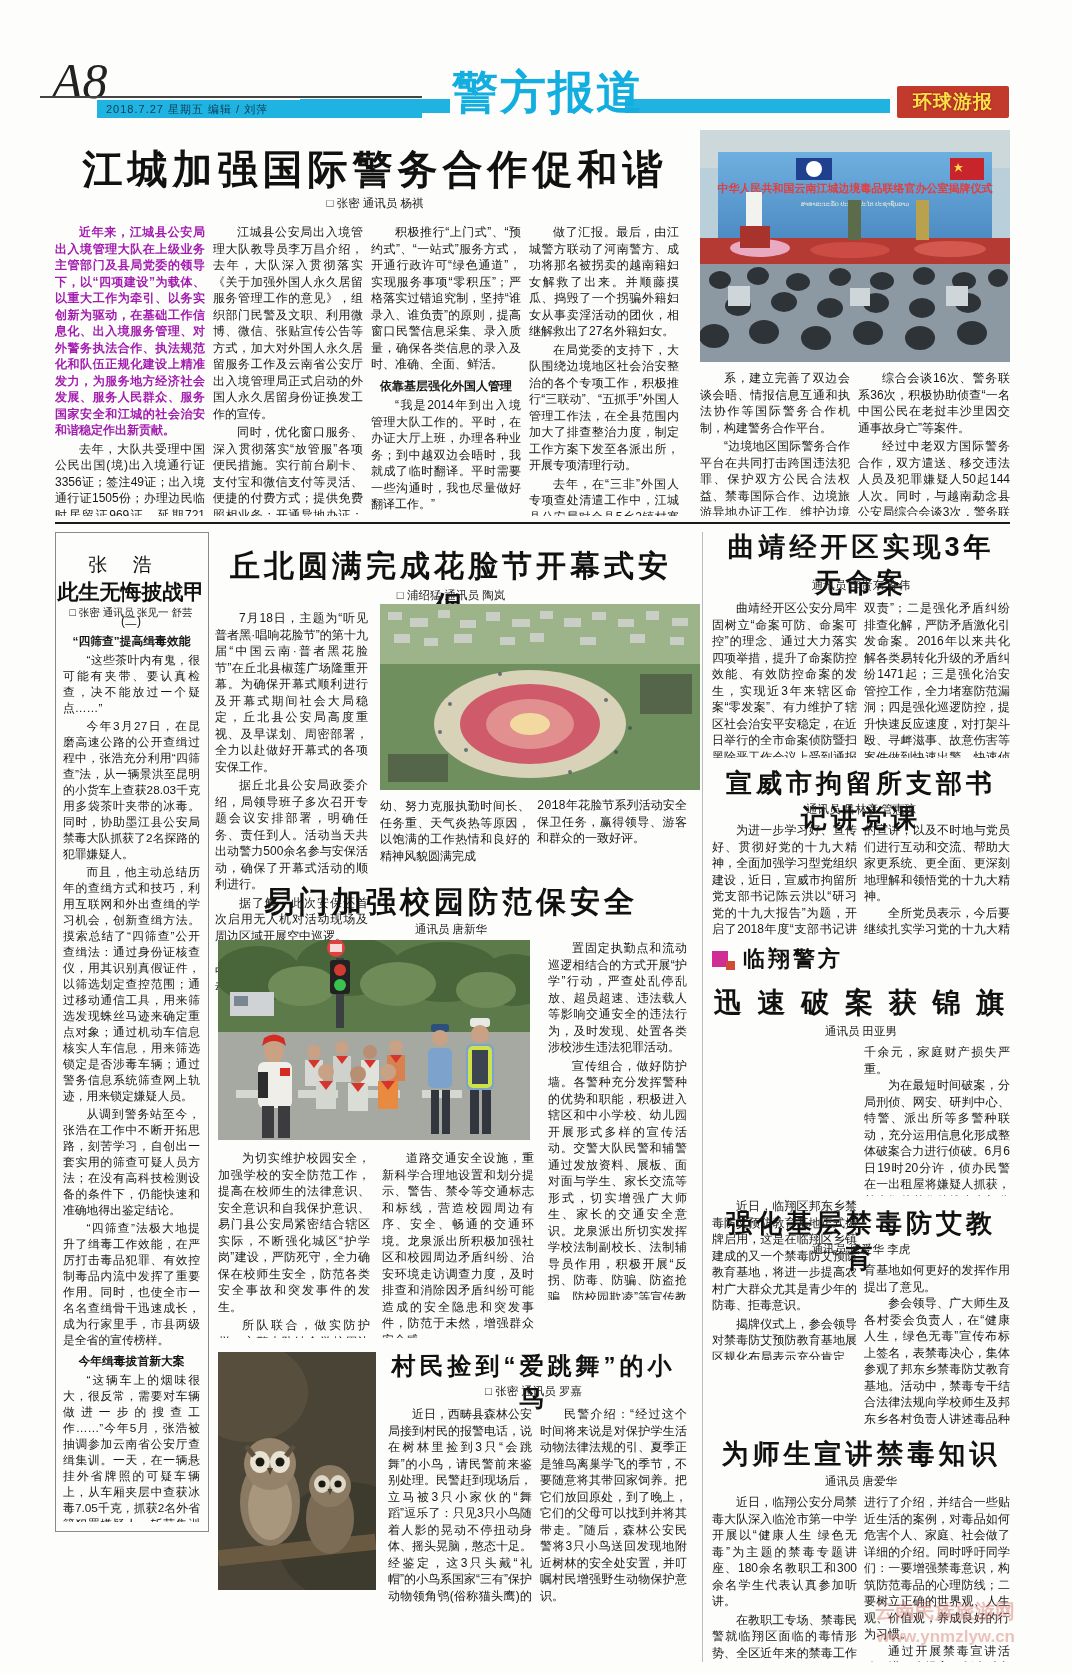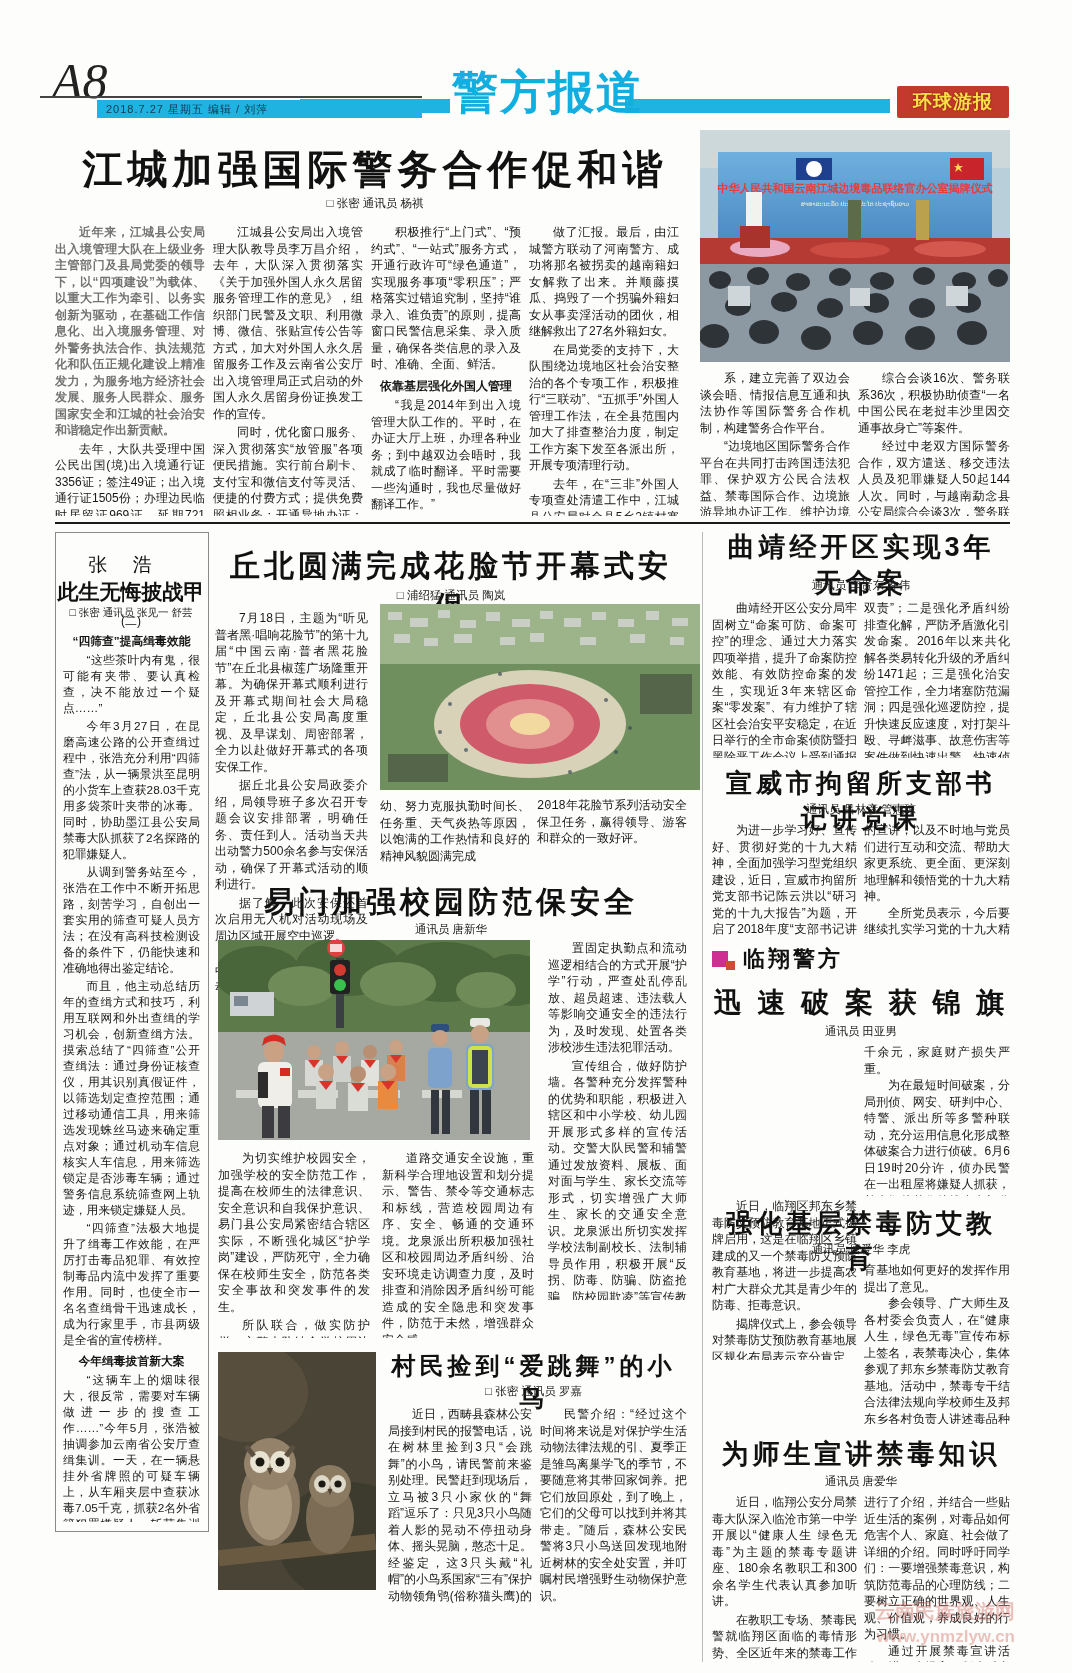--- a/index.html
+++ b/index.html
@@ -18,21 +18,21 @@
             display:flex;align-items:center;justify-content:center;}
   #paperBox span{color:#fde047;font-weight:bold;font-size:19px;letter-spacing:1px;text-shadow:0 0 2px #7a1410;}
   
   .mainHead{left:60px;top:142px;width:630px;text-align:center;font-size:40px;font-weight:bold;letter-spacing:5px;}
   .byline{font-size:11.5px;color:#222;text-align:center;}
   .h2head{text-align:center;font-weight:bold;letter-spacing:4px;}
   
   .col{position:absolute;font-size:12px;line-height:16.5px;text-align:justify;overflow:hidden;color:#171717;}
   .col .p{text-indent:2em;margin:0 0 2px;}
   .col .h{font-weight:bold;text-align:center;text-indent:0;margin:5px 0 3px;}
-  .intro{font-weight:bold;color:#737373;}
+  .intro{font-weight:bold;color:#a21caf;}
   .rule{background:#1a1a1a;}
   .vrule{background:#bbb;width:1px;}
   
   #zhBox{left:55px;top:532px;width:152px;height:998px;border:1px solid #8a8a8a;}
   #zhName{left:55px;top:552px;width:140px;text-align:center;font-size:19px;letter-spacing:10px;}
   #zhTitle{left:55px;top:578px;width:152px;text-align:center;font-size:21px;font-weight:bold;}
   #zhTitle small{font-size:12px;font-weight:normal;}
   
   #lxHdr{left:712px;top:946px;height:26px;display:flex;align-items:center;gap:8px;}
   .sq1{width:16px;height:16px;background:#cf2f93;}
@@ -158,22 +158,22 @@
   <div class="abs" id="zhBox"></div>
   <div class="abs" id="zhName">张 浩</div>
   <div class="abs" id="zhTitle">
     <span>此生无悔披战甲</span><small>(二)</small>
   </div>
   <div class="abs byline" style="left:57px;top:606px;width:148px;font-size:10.5px;">□ 张密 通讯员 张见一 舒芸</div>
   <div class="col" style="left:63px;top:628px;width:137px;height:894px;font-size:11.8px;line-height:16px;">
     <div class="h">“四筛查”提高缉毒效能</div>
     <div class="p">“这些茶叶内有鬼，很可能有夹带、要认真检查，决不能放过一个疑点……”</div>
     <div class="p">今年3月27日，在昆磨高速公路的公开查缉过程中，张浩充分利用“四筛查”法，从一辆景洪至昆明的小货车上查获28.03千克用多袋茶叶夹带的冰毒。同时，协助墨江县公安局禁毒大队抓获了2名探路的犯罪嫌疑人。</div>
+    <div class="p">而且，他主动总结历年的查缉方式和技巧，利用互联网和外出查缉的学习机会，创新查缉方法。摸索总结了“四筛查”公开查缉法：通过身份证核查仪，用其识别真假证件，以筛选划定查控范围；通过移动通信工具，用来筛选发现蛛丝马迹来确定重点对象；通过机动车信息核实人车信息，用来筛选锁定是否涉毒车辆；通过警务信息系统筛查网上轨迹，用来锁定嫌疑人员。</div>
     <div class="p">从调到警务站至今，张浩在工作中不断开拓思路，刻苦学习，自创出一套实用的筛查可疑人员方法；在没有高科技检测设备的条件下，仍能快速和准确地得出鉴定结论。</div>
-    <div class="p">而且，他主动总结历年的查缉方式和技巧，利用互联网和外出查缉的学习机会，创新查缉方法。摸索总结了“四筛查”公开查缉法：通过身份证核查仪，用其识别真假证件，以筛选划定查控范围；通过移动通信工具，用来筛选发现蛛丝马迹来确定重点对象；通过机动车信息核实人车信息，用来筛选锁定是否涉毒车辆；通过警务信息系统筛查网上轨迹，用来锁定嫌疑人员。</div>
     <div class="p">“四筛查”法极大地提升了缉毒工作效能，在严厉打击毒品犯罪、有效控制毒品内流中发挥了重要作用。同时，也使全市一名名查缉骨干迅速成长，成为行家里手，市县两级是全省的宣传榜样。</div>
     <div class="h">今年缉毒拔首新大案</div>
     <div class="p">“这辆车上的烟味很大，很反常，需要对车辆做进一步的搜查工作……”今年5月，张浩被抽调参加云南省公安厅查缉集训。一天，在一辆悬挂外省牌照的可疑车辆上，从车厢夹层中查获冰毒7.05千克，抓获2名外省籍犯罪嫌疑人，斩获集训后的第一起超大宗毒品案。</div>
 
   </div>
 
   <div class="abs h2head" style="left:215px;top:546px;width:472px;font-size:30px;">丘北圆满完成花脸节开幕式安保</div>
   <div class="abs byline" style="left:215px;top:588px;width:472px;">□ 浦绍猛 通讯员 陶岚</div>
 
   <div class="abs" style="left:380px;top:604px;">

